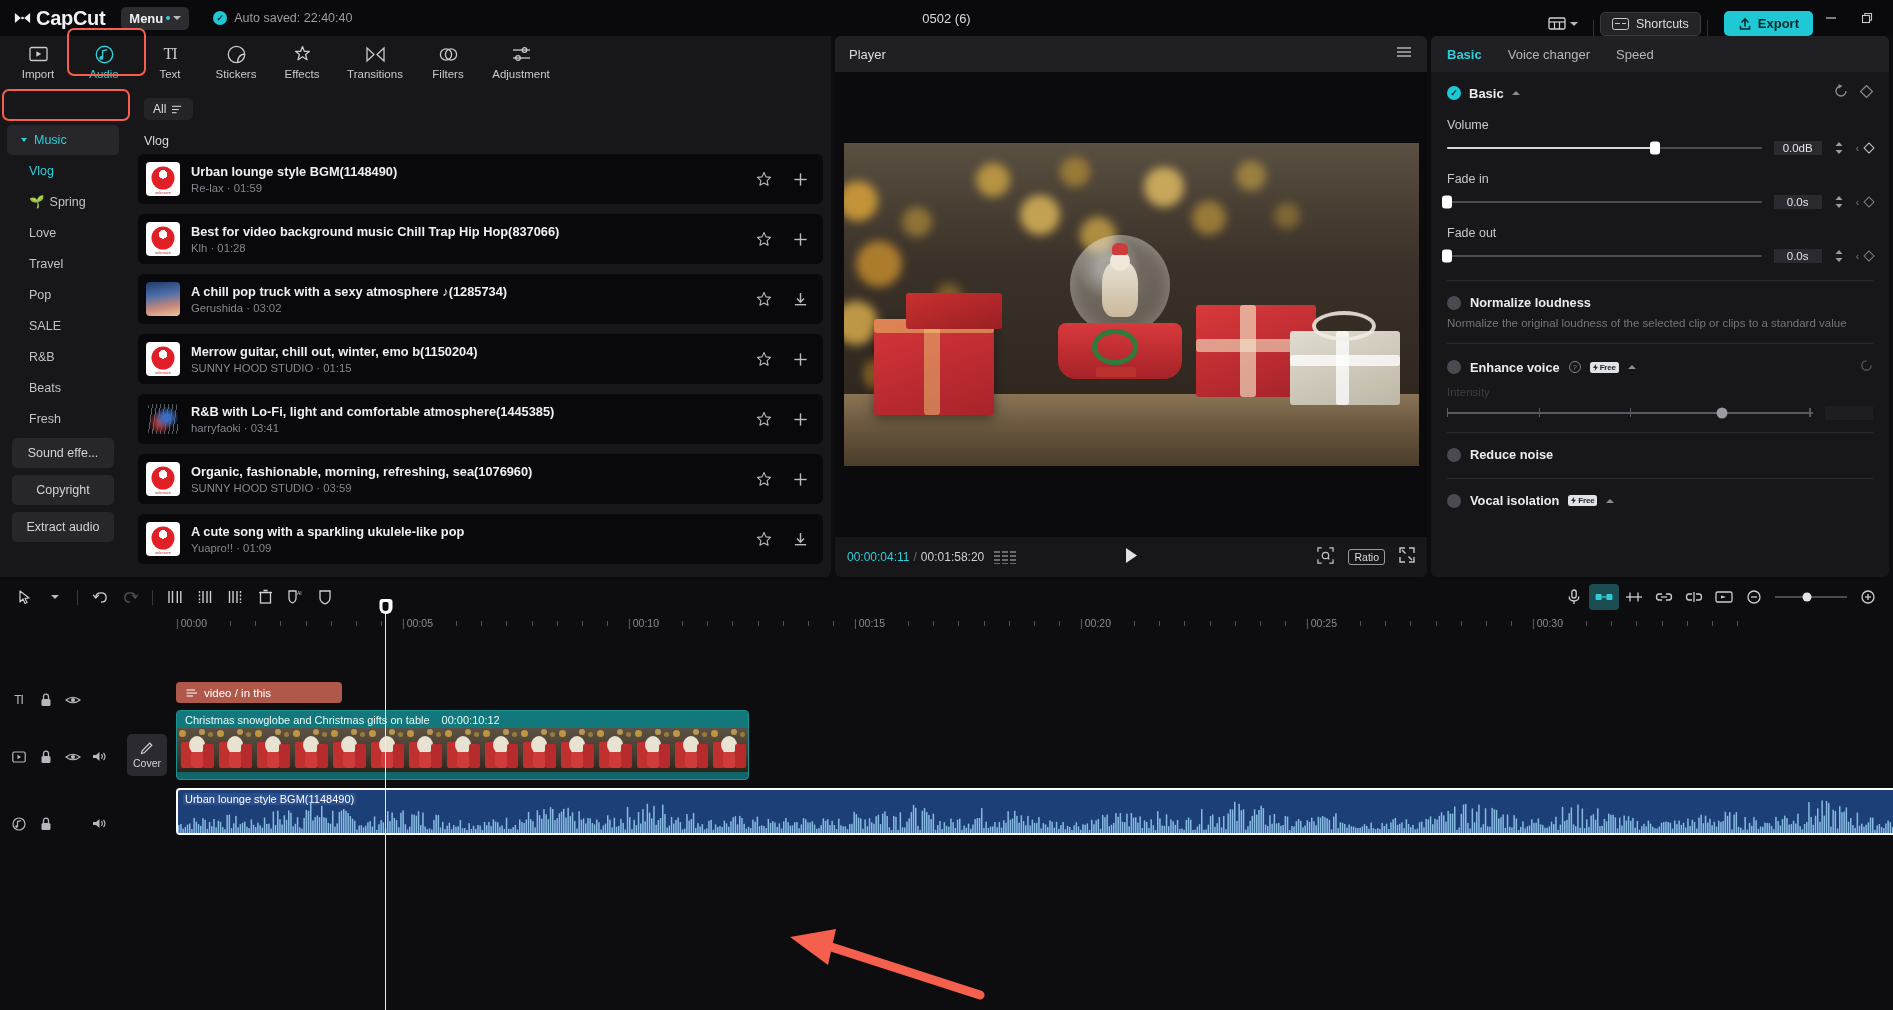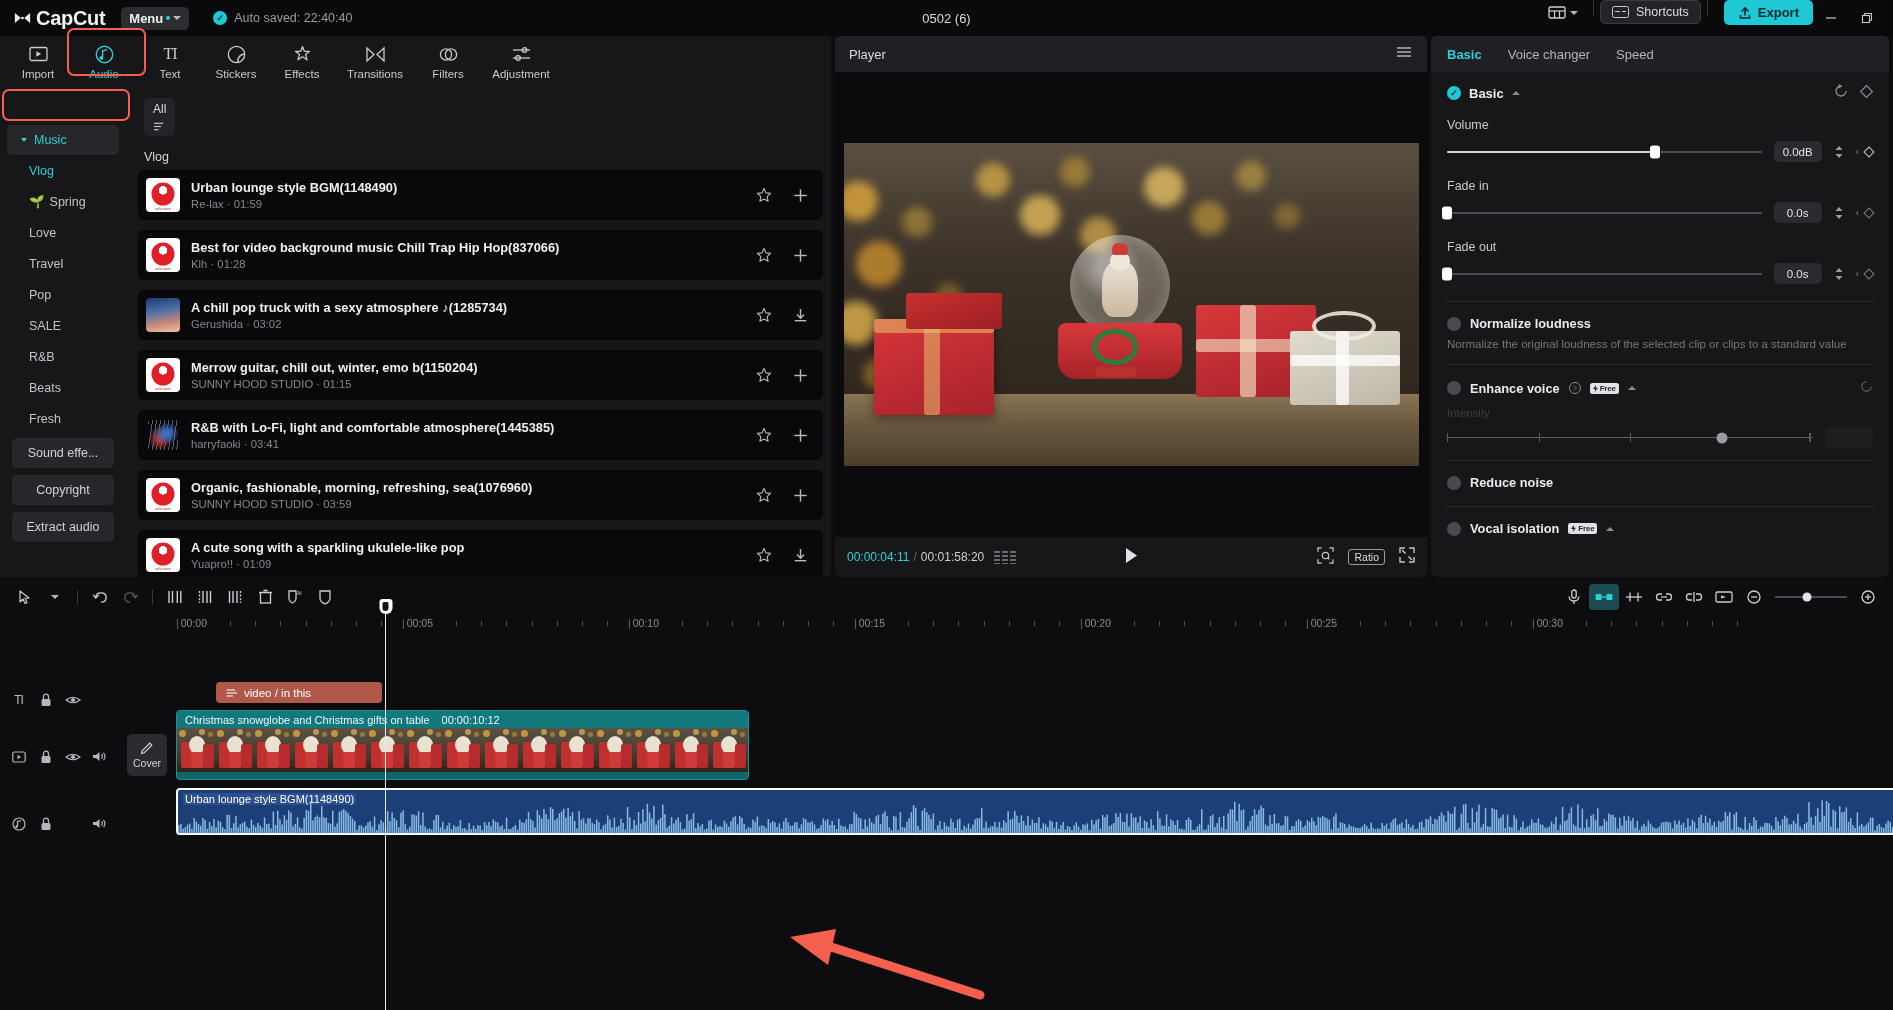--- a/index.html
+++ b/index.html
@@ -31,21 +31,21 @@
   .check-badge {
     width: 14px; height: 14px; border-radius: 50%; background: #1fc8d3;
     display: flex; align-items: center; justify-content: center;
     font-size: 9px; color: #0a2a2c; font-weight: 700;
   }
   .autosave-text { font-size: 12.5px; color: #9b9ba1; }
   .project-title {
     position: absolute; left: 0; right: 0; text-align: center;
     font-size: 13px; color: #dcdce0; pointer-events: none;
   }
-  .tb-right { margin-left: auto; display: flex; align-items: flex-start; gap: 0px; position: relative; z-index: 2; }
+  .tb-right { margin-left: auto; display: flex; align-items: flex-end; gap: 0px; position: relative; z-index: 2; }
   .tb-icon-btn { display: flex; align-items: center; gap: 4px; padding: 5px 9px; cursor: pointer; border-radius: 4px; }
   .tb-sep { width: 1px; height: 16px; background: #303036; margin: 0 6px; }
   .shortcuts-btn {
     display: flex; align-items: center; gap: 7px; background: #242428;
     border: 1px solid #3a3a40; border-radius: 5px; padding: 4px 11px;
     font-size: 12.5px; color: #dcdce0; cursor: pointer;
   }
   .kbd-ico { width: 17px; height: 12px; border: 1.4px solid #c8c8cd; border-radius: 2.5px; position: relative; }
   .kbd-ico:before { content:""; position:absolute; left:2px; top:3.5px; width:5px; height:1.6px; background:#c8c8cd;}
   .kbd-ico:after { content:""; position:absolute; left:9px; top:3.5px; width:4px; height:1.6px; background:#c8c8cd;}
@@ -94,21 +94,21 @@
     flex: 1; height: 25px; background: #0f0f11; border-radius: 5px;
     display: flex; align-items: center; gap: 8px; padding: 0 10px;
   }
   .searchbox input {
     background: transparent; border: none; outline: none; flex: 1;
     font-size: 12px; color: #cfcfd4; font-family: "Liberation Sans", sans-serif;
   }
   .searchbox input::placeholder { color: #6e6e76; }
   .filter-btn {
     display: flex; align-items: center; gap: 5px; background: #242428; border-radius: 5px;
-    padding: 4px 9px; font-size: 12px; color: #dcdce0; cursor: pointer; flex-direction: column;
+    padding: 4px 9px; font-size: 12px; color: #dcdce0; cursor: pointer;
   }
   .sec-title { font-size: 12.5px; color: #d6d6dc; padding: 6px 0 6px 14px; }
   .song-list { flex: 1; overflow: hidden; padding-left: 8px; }
   .song-row {
     height: 50px; display: flex; align-items: center; gap: 11px;
     background: #09090b; border-radius: 6px; margin-bottom: 10px; padding: 0 10px 0 8px;
     cursor: pointer;
   }
   .thumb { width: 34px; height: 34px; border-radius: 4px; flex: none; overflow: hidden; position: relative; }
   .thumb.rec { background: #fff; }
@@ -169,21 +169,21 @@
   .chk.off { background: #4a4a52; }
   .rp-sec-title { font-size: 13px; font-weight: 700; color: #eaeaef; }
   .caret-up { width: 0; height: 0; border-left: 4px solid transparent; border-right: 4px solid transparent; border-bottom: 4.5px solid #8c8c94; }
   .rp-head-icons { margin-left: auto; display: flex; gap: 12px; color: #8c8c94; }
   .field-label { font-size: 12.5px; color: #c8c8ce; margin-bottom: 9px; }
   .slider-row { display: flex; align-items: center; gap: 12px; margin-bottom: 17px; }
   .track { flex: 1; height: 2px; background: #4b4b53; position: relative; border-radius: 2px; }
   .track .fill { position: absolute; left: 0; top: 0; bottom: 0; background: #d6d6dc; border-radius:2px;}
   .knob { position: absolute; top: 50%; transform: translate(-50%,-50%); width: 10px; height: 13px; background: #fff; border-radius: 3px; }
   .num-field {
-    width: 48px; height: 21px; background: #2a2a30; border-radius: 5px;
+    width: 48px; height: 14px; background: #2a2a30; border-radius: 0;
     display: flex; align-items: center; justify-content: center; font-size: 11.5px; color: #e4e4ea;
   }
   .stepper { display: flex; flex-direction: column; gap: 1px; color: #9b9ba3; cursor: pointer; }
   .diamond { width: 8px; height: 8px; border: 1.3px solid #7d7d86; transform: rotate(45deg); }
   .diamond.on { border-color: #c9c9d0; }
   .kf-group { display: flex; align-items: center; gap: 6px; color:#7d7d86;}
   .divider { height: 1px; background: #2a2a2f; margin: 4px 0 14px 0; }
   .toggle-row { display: flex; align-items: center; gap: 9px; margin-bottom: 7px; }
   .toggle-title { font-size: 12.8px; font-weight: 700; color: #eaeaef; }
   .free-badge {
@@ -1096,21 +1096,21 @@
         <div class="cover-btn" style="left:127px; top:99px;">
           <svg width="14" height="14" viewBox="0 0 14 14">
             <path d="M1.5 12.5 L2.2 9.8 L9.8 2.2 L11.8 4.2 L4.2 11.8 Z" fill="none" stroke="#d4d4da" stroke-width="1.2"></path>
           </svg>
           <span>Cover</span>
         </div>
       </div>
 
       <div class="tracks-canvas">
 
-        <div class="clip clip-text" style="left:68px; top:47px; width:166px;margin-left:40px;">
+        <div class="clip clip-text" style="left:68px; top:47px; width:166px;">
           <svg width="12" height="10" viewBox="0 0 12 10">
             <line x1="0.5" y1="2" x2="9" y2="2" stroke="#fff" stroke-width="1.2"></line>
             <line x1="0.5" y1="5" x2="11" y2="5" stroke="#fff" stroke-width="1.2"></line>
             <line x1="0.5" y1="8" x2="7" y2="8" stroke="#fff" stroke-width="1.2"></line>
           </svg>
           <span>video / in this</span>
         </div>
 
         <div class="clip clip-video" style="left:68px; top:75px; width:573px; height:70px;">
           <div class="cv-head">

